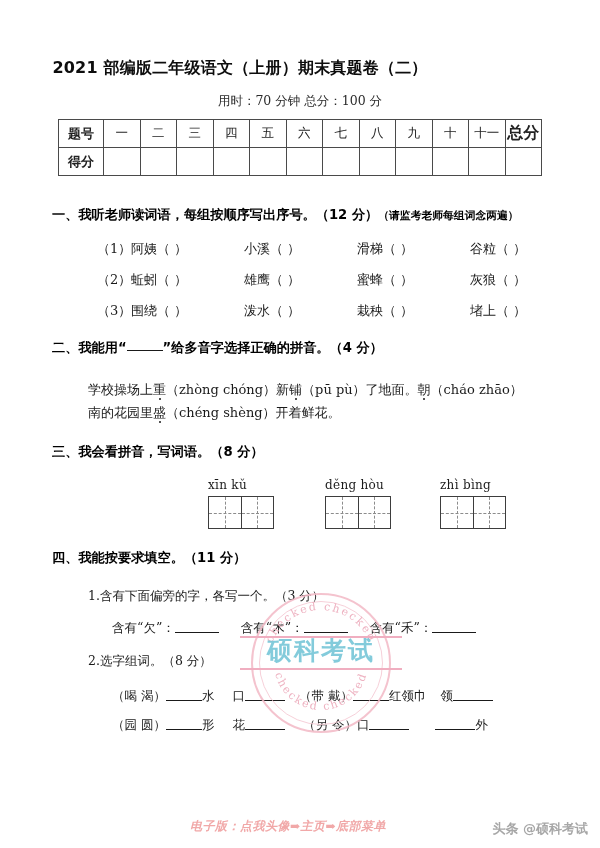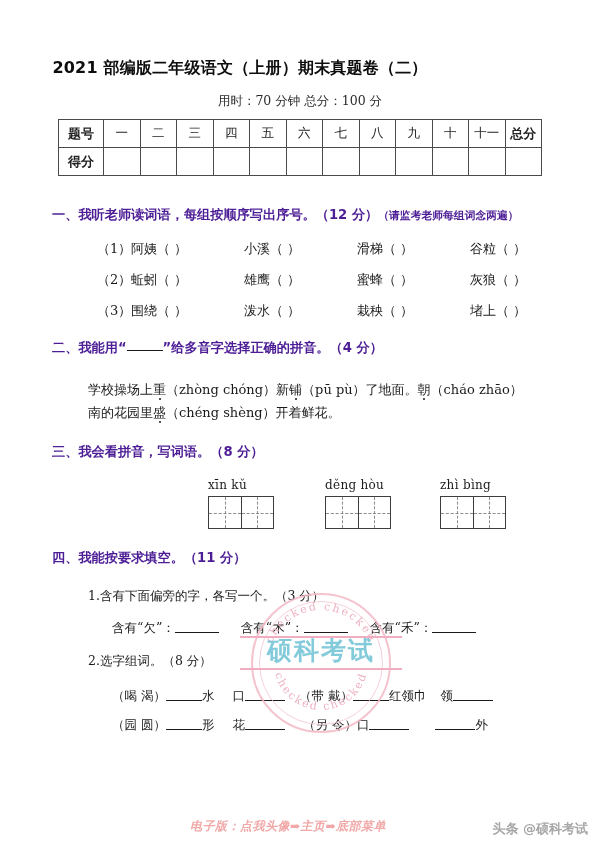--- a/index.html
+++ b/index.html
@@ -67,30 +67,30 @@
     padding: 0;
   }
   .score-table td.rowhead {
     font-weight: bold;
     font-size: 13px;
     width: 44px;
     font-family: "DejaVu Sans", "Liberation Sans", sans-serif;
   }
   .score-table td.total {
     font-weight: bold;
-    font-size: 13px;
+    font-size: 16px;
   }
 
   
   .sec-heading {
     position: absolute;
     left: 52px;
     font-size: 13.2px;
     font-weight: bold;
-    color: #4c1d95;
+    color: #000000;
     white-space: nowrap;
     font-family: "DejaVu Sans", "Liberation Sans", sans-serif;
   }
   .sec-heading .small-note {
     font-size: 10.8px;
     font-weight: bold;
   }
   .inline-blank {
     display: inline-block;
     width: 36px;

